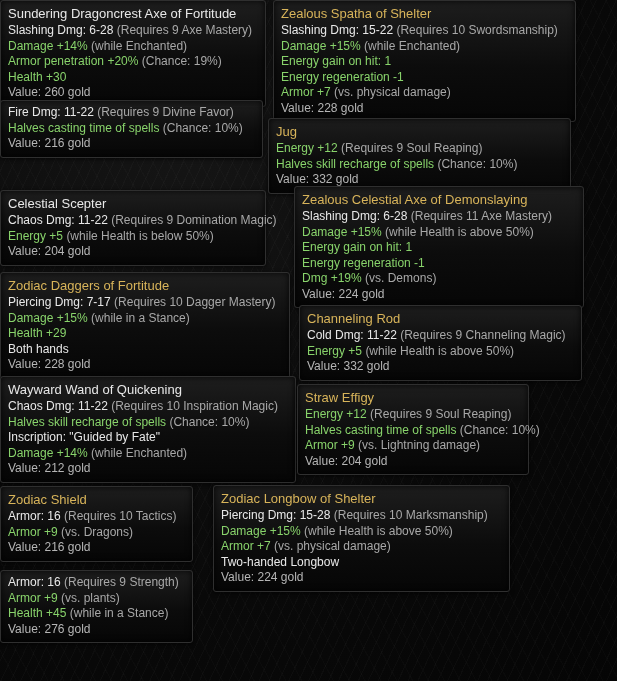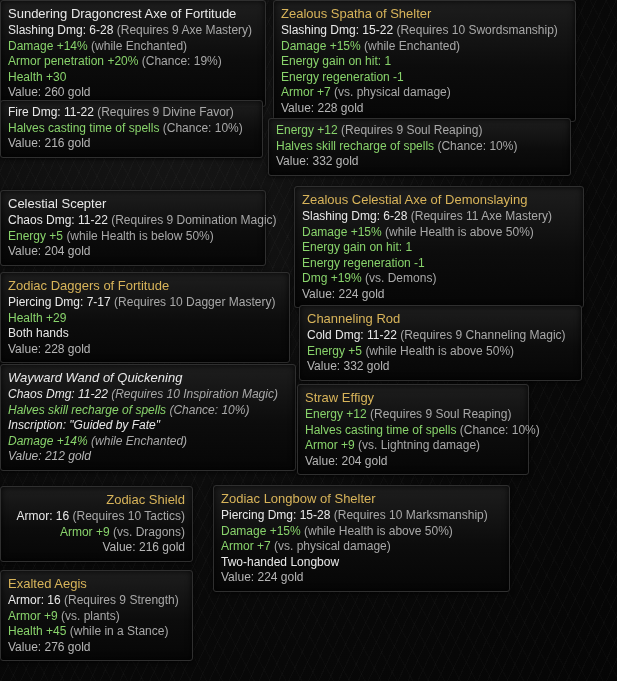--- a/index.html
+++ b/index.html
@@ -66,20 +66,21 @@
       <div class="line"><span class="green">Energy regeneration -1</span></div>
       <div class="line"><span class="green">Armor +7 </span><span class="req">(vs. physical damage)</span></div>
       <div class="line"><span class="val">Value: 228 gold</span></div>
     </div>
     <div class="tip" style="left: 0px; top: 100px; width: 263px;">
       <div class="line"><span class="white">Fire Dmg: 11-22 </span><span class="req">(Requires 9 Divine Favor)</span></div>
       <div class="line"><span class="green">Halves casting time of spells </span><span class="req">(Chance: 10%)</span></div>
       <div class="line"><span class="val">Value: 216 gold</span></div>
     </div>
     <div class="tip" style="left: 268px; top: 118px; width: 303px;">
+      <div class="title gold">Jug</div>
       <div class="line"><span class="green">Energy +12 </span><span class="req">(Requires 9 Soul Reaping)</span></div>
       <div class="line"><span class="green">Halves skill recharge of spells </span><span class="req">(Chance: 10%)</span></div>
       <div class="line"><span class="val">Value: 332 gold</span></div>
     </div>
     <div class="tip" style="left: 0px; top: 190px; width: 266px;">
       <div class="title white">Celestial Scepter</div>
       <div class="line"><span class="white">Chaos Dmg: 11-22 </span><span class="req">(Requires 9 Domination Magic)</span></div>
       <div class="line"><span class="green">Energy +5 </span><span class="req">(while Health is below 50%)</span></div>
       <div class="line"><span class="val">Value: 204 gold</span></div>
     </div>
@@ -88,59 +89,59 @@
       <div class="line"><span class="white">Slashing Dmg: 6-28 </span><span class="req">(Requires 11 Axe Mastery)</span></div>
       <div class="line"><span class="green">Damage +15% </span><span class="req">(while Health is above 50%)</span></div>
       <div class="line"><span class="green">Energy gain on hit: 1</span></div>
       <div class="line"><span class="green">Energy regeneration -1</span></div>
       <div class="line"><span class="green">Dmg +19% </span><span class="req">(vs. Demons)</span></div>
       <div class="line"><span class="val">Value: 224 gold</span></div>
     </div>
     <div class="tip" style="left: 0px; top: 272px; width: 290px;">
       <div class="title gold">Zodiac Daggers of Fortitude</div>
       <div class="line"><span class="white">Piercing Dmg: 7-17 </span><span class="req">(Requires 10 Dagger Mastery)</span></div>
+      <div class="line"><span class="green">Damage +15% </span><span class="req">(while in a Stance)</span></div>
       <div class="line"><span class="green">Health +29</span></div>
       <div class="line"><span class="white">Both hands</span></div>
       <div class="line"><span class="val">Value: 228 gold</span></div>
     </div>
     <div class="tip" style="left: 299px; top: 305px; width: 283px;">
       <div class="title gold">Channeling Rod</div>
       <div class="line"><span class="white">Cold Dmg: 11-22 </span><span class="req">(Requires 9 Channeling Magic)</span></div>
       <div class="line"><span class="green">Energy +5 </span><span class="req">(while Health is above 50%)</span></div>
       <div class="line"><span class="val">Value: 332 gold</span></div>
     </div>
-    <div class="tip" style="left: 0px; top: 364px; width: 296px; font-style: italic;">
+    <div class="tip" style="left: 0px; top: 376px; width: 296px;">
       <div class="title white">Wayward Wand of Quickening</div>
       <div class="line"><span class="white">Chaos Dmg: 11-22 </span><span class="req">(Requires 10 Inspiration Magic)</span></div>
       <div class="line"><span class="green">Halves skill recharge of spells </span><span class="req">(Chance: 10%)</span></div>
       <div class="line"><span class="white">Inscription: "Guided by Fate"</span></div>
       <div class="line"><span class="green">Damage +14% </span><span class="req">(while Enchanted)</span></div>
       <div class="line"><span class="val">Value: 212 gold</span></div>
     </div>
     <div class="tip" style="left: 297px; top: 384px; width: 232px;">
       <div class="title gold">Straw Effigy</div>
       <div class="line"><span class="green">Energy +12 </span><span class="req">(Requires 9 Soul Reaping)</span></div>
       <div class="line"><span class="green">Halves casting time of spells </span><span class="req">(Chance: 10%)</span></div>
       <div class="line"><span class="green">Armor +9 </span><span class="req">(vs. Lightning damage)</span></div>
       <div class="line"><span class="val">Value: 204 gold</span></div>
     </div>
-    <div class="tip" style="left: 0px; top: 486px; width: 193px; text-align: right;">
+    <div class="tip" style="left: 0px; top: 486px; width: 193px;">
       <div class="title gold">Zodiac Shield</div>
       <div class="line"><span class="white">Armor: 16 </span><span class="req">(Requires 10 Tactics)</span></div>
       <div class="line"><span class="green">Armor +9 </span><span class="req">(vs. Dragons)</span></div>
       <div class="line"><span class="val">Value: 216 gold</span></div>
     </div>
     <div class="tip" style="left: 213px; top: 485px; width: 297px;">
       <div class="title gold">Zodiac Longbow of Shelter</div>
       <div class="line"><span class="white">Piercing Dmg: 15-28 </span><span class="req">(Requires 10 Marksmanship)</span></div>
       <div class="line"><span class="green">Damage +15% </span><span class="req">(while Health is above 50%)</span></div>
       <div class="line"><span class="green">Armor +7 </span><span class="req">(vs. physical damage)</span></div>
       <div class="line"><span class="white">Two-handed Longbow</span></div>
       <div class="line"><span class="val">Value: 224 gold</span></div>
     </div>
     <div class="tip" style="left: 0px; top: 570px; width: 193px;">
-      <div class="title gold">Exalted Aegis</div>
       <div class="line"><span class="white">Armor: 16 </span><span class="req">(Requires 9 Strength)</span></div>
       <div class="line"><span class="green">Armor +9 </span><span class="req">(vs. plants)</span></div>
       <div class="line"><span class="green">Health +45 </span><span class="req">(while in a Stance)</span></div>
       <div class="line"><span class="val">Value: 276 gold</span></div>
     </div>
   </div>
 
 </body></html>

